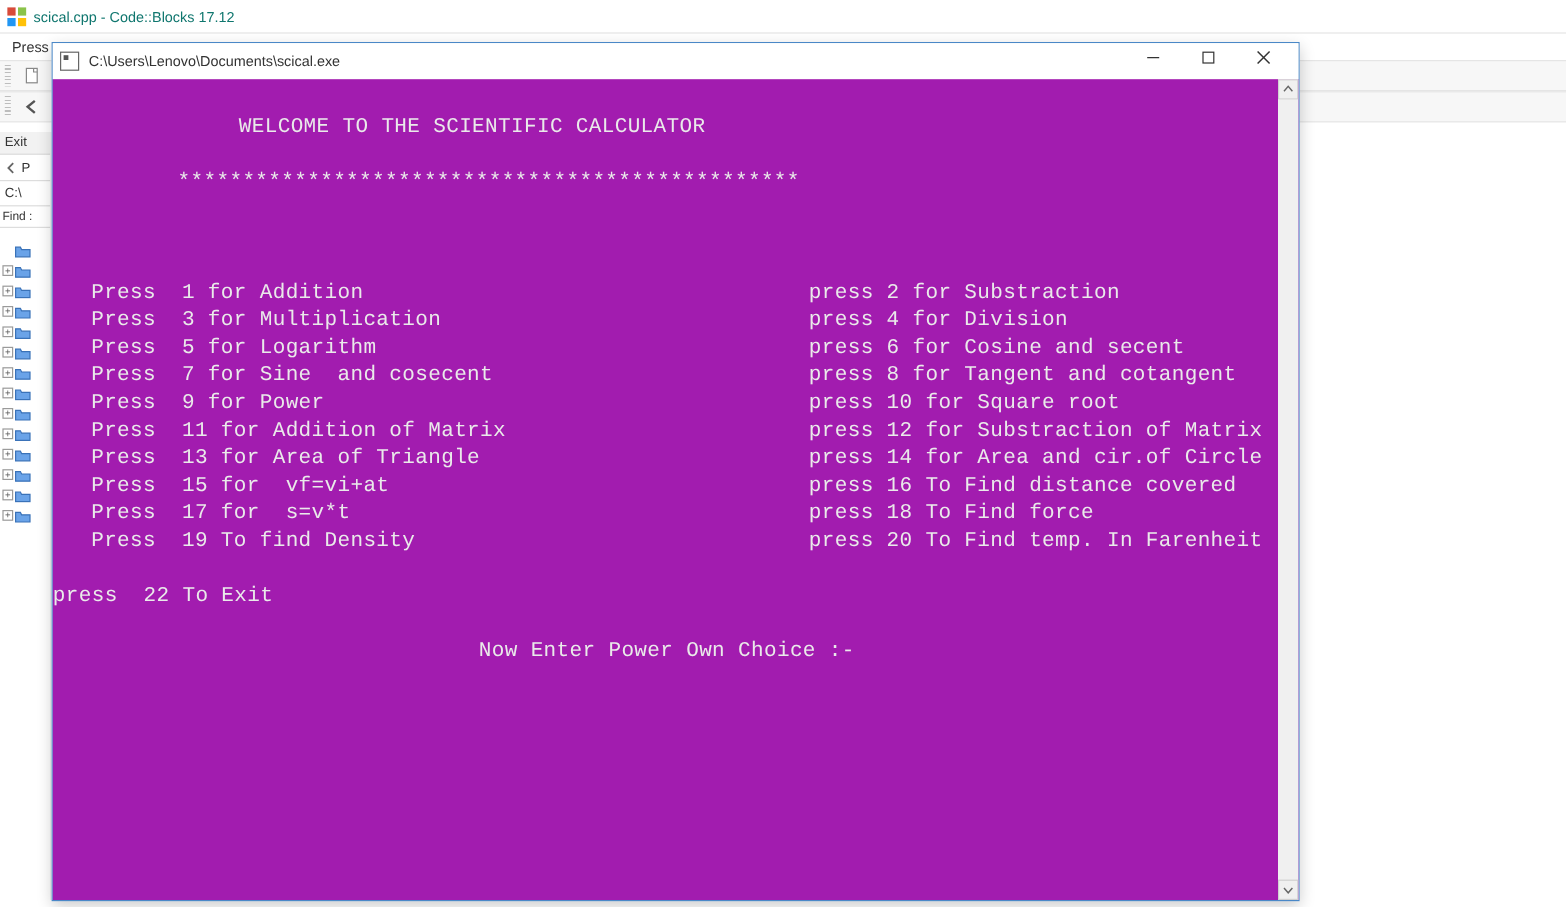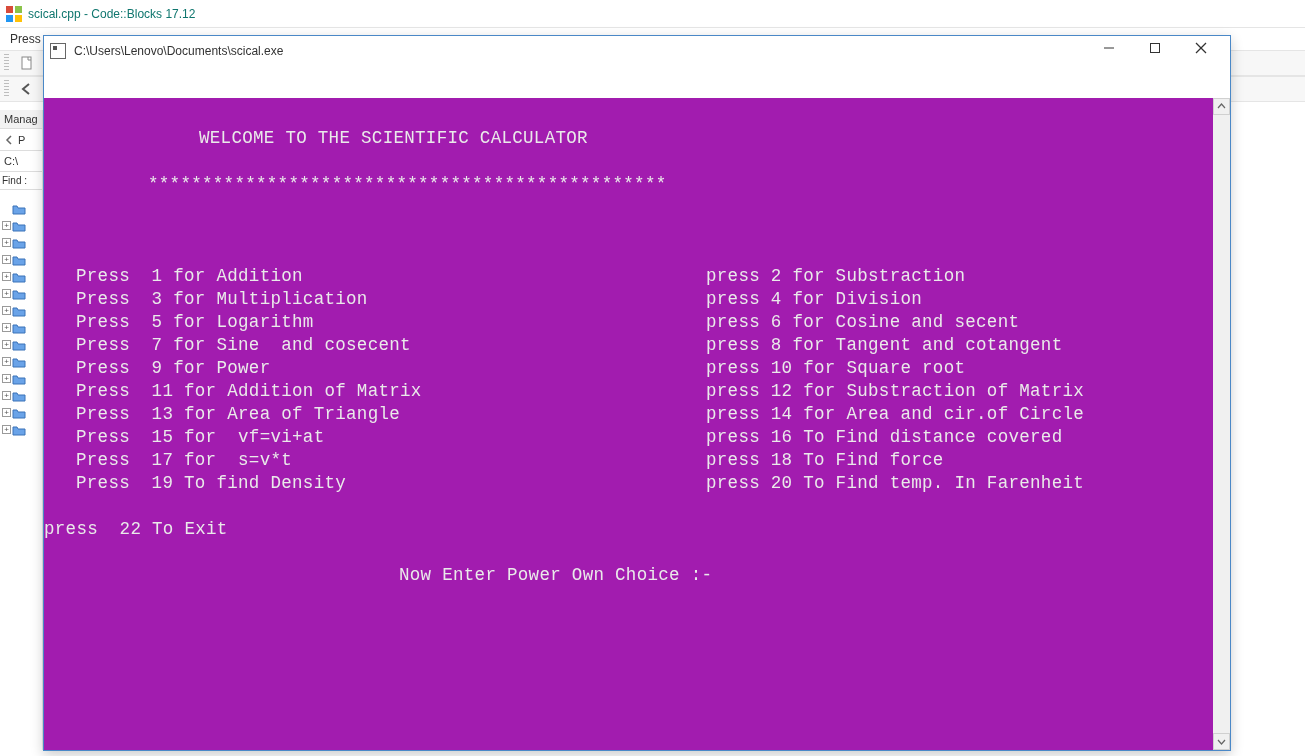--- a/index.html
+++ b/index.html
@@ -124,28 +124,27 @@
     .folder-ico {
       width: 14px; height: 12px;
     }
     .folder-ico svg { display: block; }
 
     
     .console-window {
       position: absolute;
       left: 43px;
       top: 35px;
-      width: 1188px;
+      width: 1040px;
       height: 716px;
       background: #fff;
       border: 1px solid #4a88c7;
       box-shadow: 0 4px 12px rgba(0,0,0,0.2);
       display: flex;
       flex-direction: column;
-      gap: 32px;
     }
     .console-titlebar {
       height: 30px;
       background: #fff;
       display: flex;
       align-items: center;
       padding: 0 6px;
       color: #333;
       font-size: 12px;
     }
@@ -202,21 +201,21 @@
       font-size: 17.5px;
       line-height: 23px;
       white-space: pre;
       padding: 6px 0 0 0;
       letter-spacing: 0.3px;
     }
     .menu-row {
       display: flex;
     }
     .menu-left { width: 630px; padding-left: 32px; }
-    .menu-right { flex: 1; margin-left: 32px; }
+    .menu-right { flex: 1; }
     .indent1 { padding-left: 155px; }
     .indent2 { padding-left: 104px; }
     .indent3 { padding-left: 355px; }
   </style>
 </head>
 <body>
 
 <div class="cb-titlebar">
   <span class="cb-logo">
     <svg width="16" height="16" viewBox="0 0 16 16">
@@ -246,21 +245,21 @@
 <div class="cb-toolbar-row">
   <span class="tb-dots"></span>
   <span class="tb-icon">
     <svg width="16" height="16" viewBox="0 0 16 16">
         <path d="M10 3 L4 8 L10 13" fill="none" stroke="#555" stroke-width="2"></path>
       </svg>
   </span>
 </div>
 
 <div class="left-column">
-  <div class="mgr-label">Manag</div>
+  <div class="mgr-label">Exit</div>
   <div class="tab-thing">
     <span class="tab-arrow">
       <svg width="10" height="10" viewBox="0 0 10 10">
           <path d="M7 1 L3 5 L7 9" fill="none" stroke="#666" stroke-width="1.5"></path>
         </svg>
     </span>
     <span>P</span>
   </div>
   <div class="drive-label">C:\</div>
   <div class="mask-label">Find :</div>

